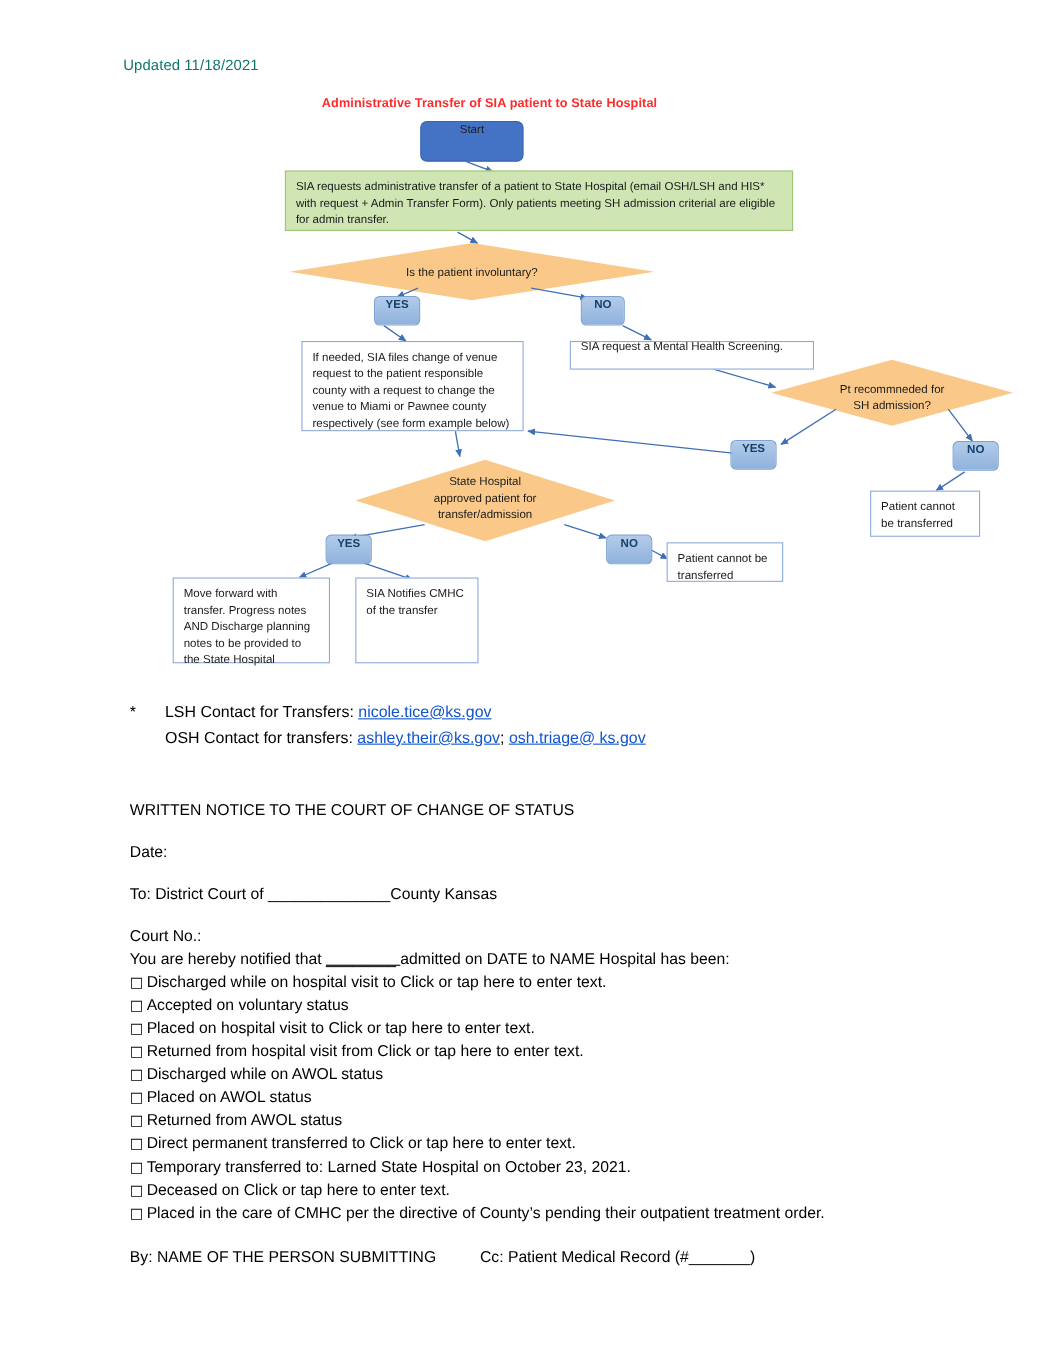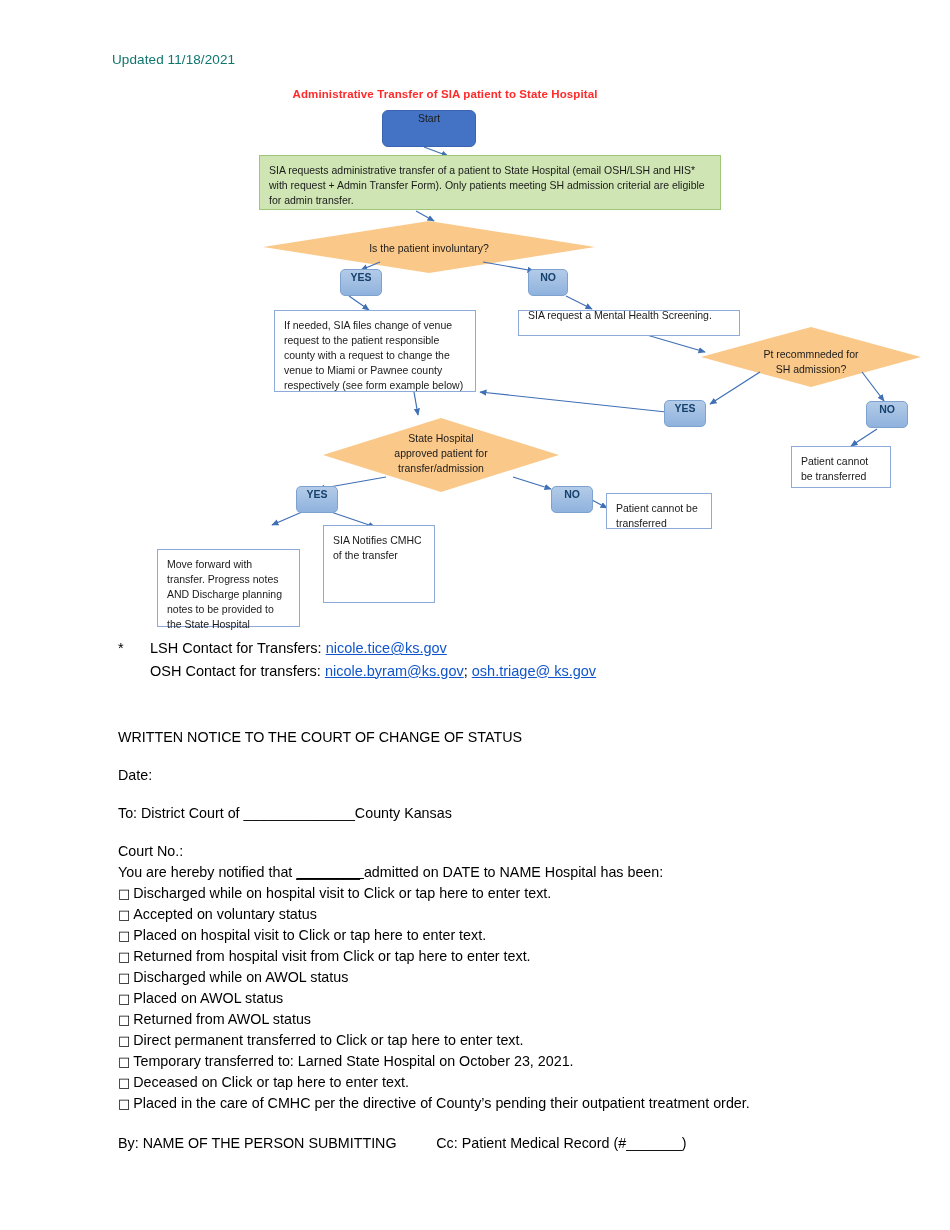--- a/index.html
+++ b/index.html
@@ -257,35 +257,35 @@
     </div>
 
     <div class="node yesno" style="left:551px; top:486px; width:42px; height:27px;">
       <span>NO</span>
     </div>
 
     <div class="node plain-box" style="left:606px; top:493px; width:106px; height:36px;">
       <span>Patient cannot be transferred</span>
     </div>
 
-    <div class="node plain-box" style="left:157px; top:525px; width:143px; height:78px;margin-top:24px;">
+    <div class="node plain-box" style="left:157px; top:525px; width:143px; height:78px;">
       <span>Move forward with transfer. Progress notes AND Discharge planning notes to be provided to the State Hospital</span>
     </div>
 
     <div class="node plain-box" style="left:323px; top:525px; width:112px; height:78px;">
       <span>SIA Notifies CMHC of the transfer</span>
     </div>
   </div>
 
   <div class="contacts">
     <div class="row">
       <span class="star">*</span><span>LSH Contact for Transfers: </span><a class="mail" href="#">nicole.tice@ks.gov</a>
     </div>
     <div class="row indent">
-      <span>OSH Contact for transfers: </span><a class="mail" href="#">nicole.byram@ks.gov</a><span>; </span><a class="mail" href="#">osh.triage@ ks.gov</a>
+      <span>OSH Contact for transfers: </span><a class="mail" href="#">ashley.their@ks.gov</a><span>; </span><a class="mail" href="#">osh.triage@ ks.gov</a>
     </div>
   </div>
 
   <div class="notice">
     <div>WRITTEN NOTICE TO THE COURT OF CHANGE OF STATUS</div>
     <div class="gap-md"></div>
     <div>Date:</div>
     <div class="gap-md"></div>
     <div><span>To: District Court of </span><span class="blank">______________</span><span>County Kansas</span></div>
     <div class="gap-md"></div>

